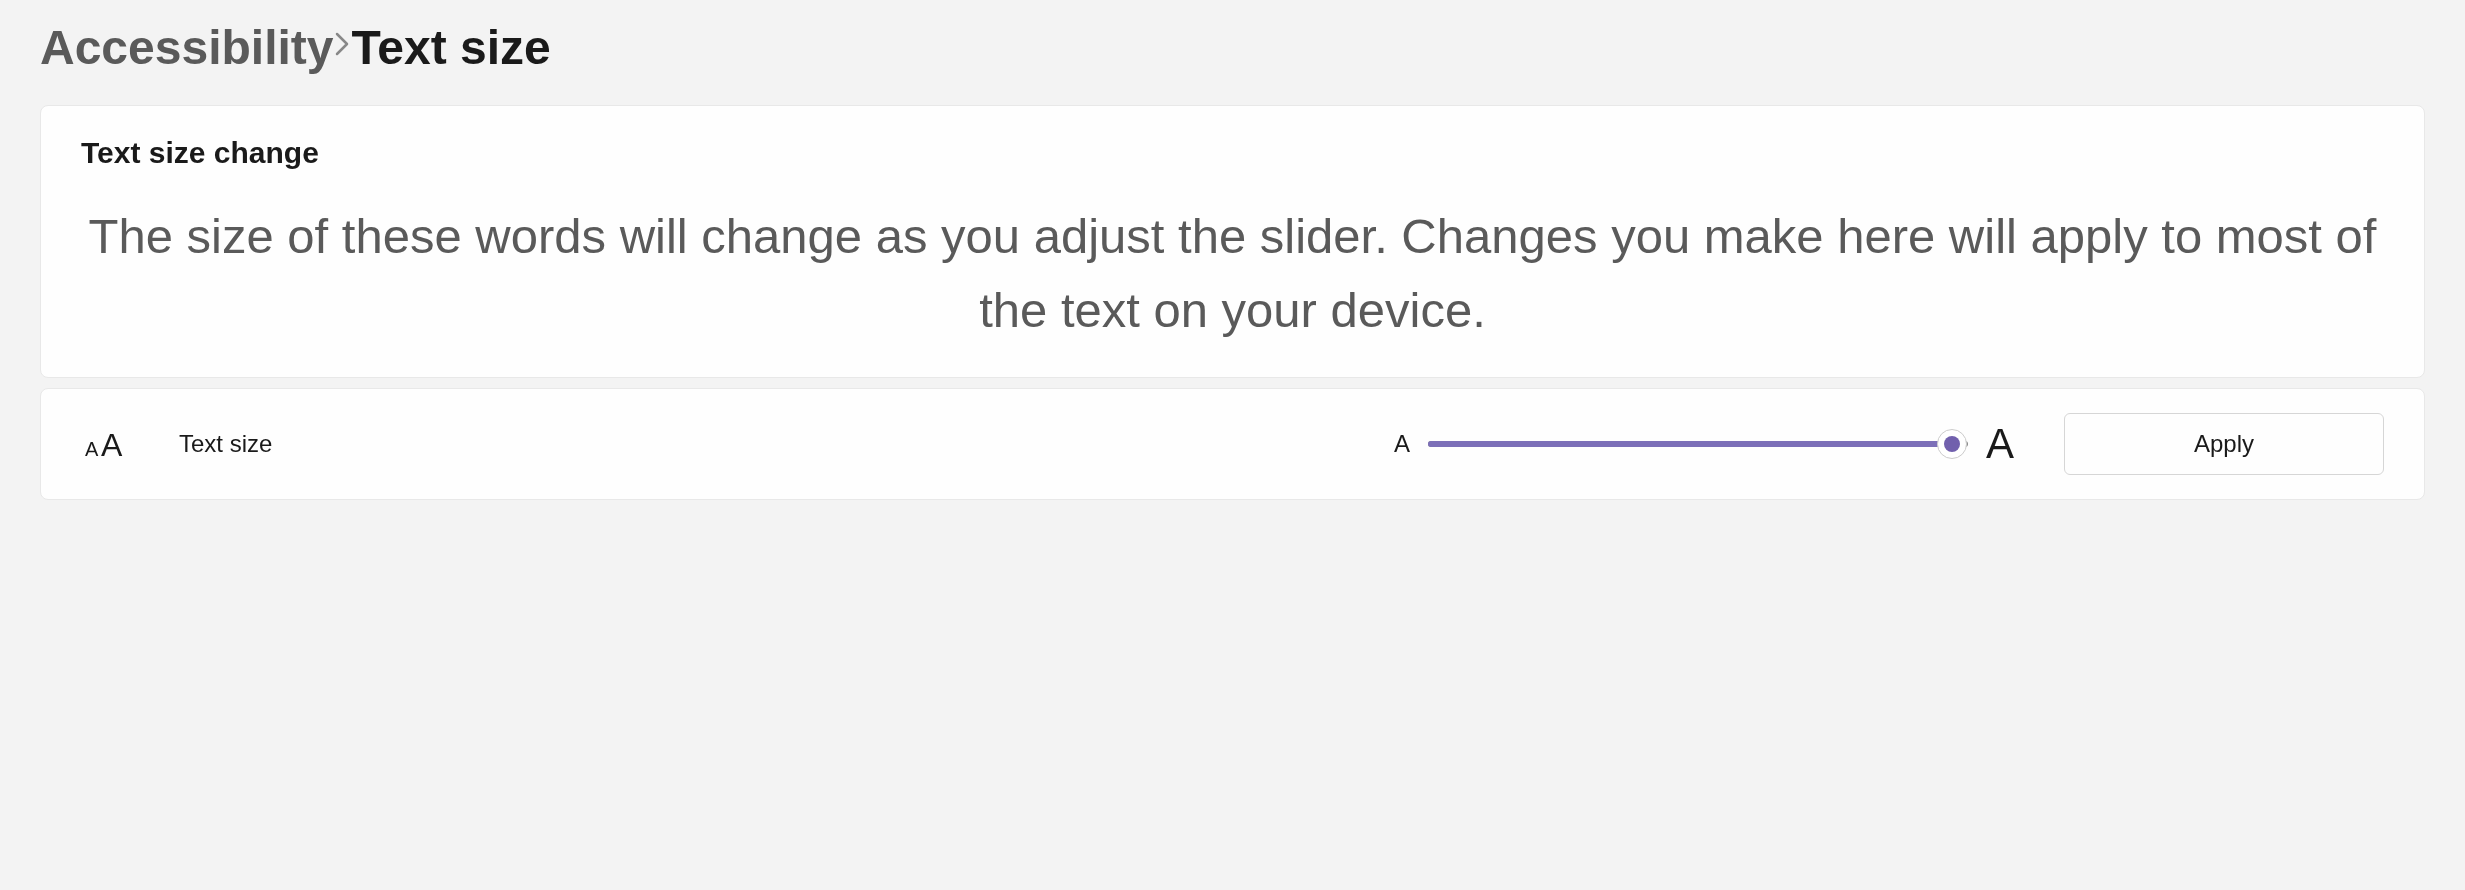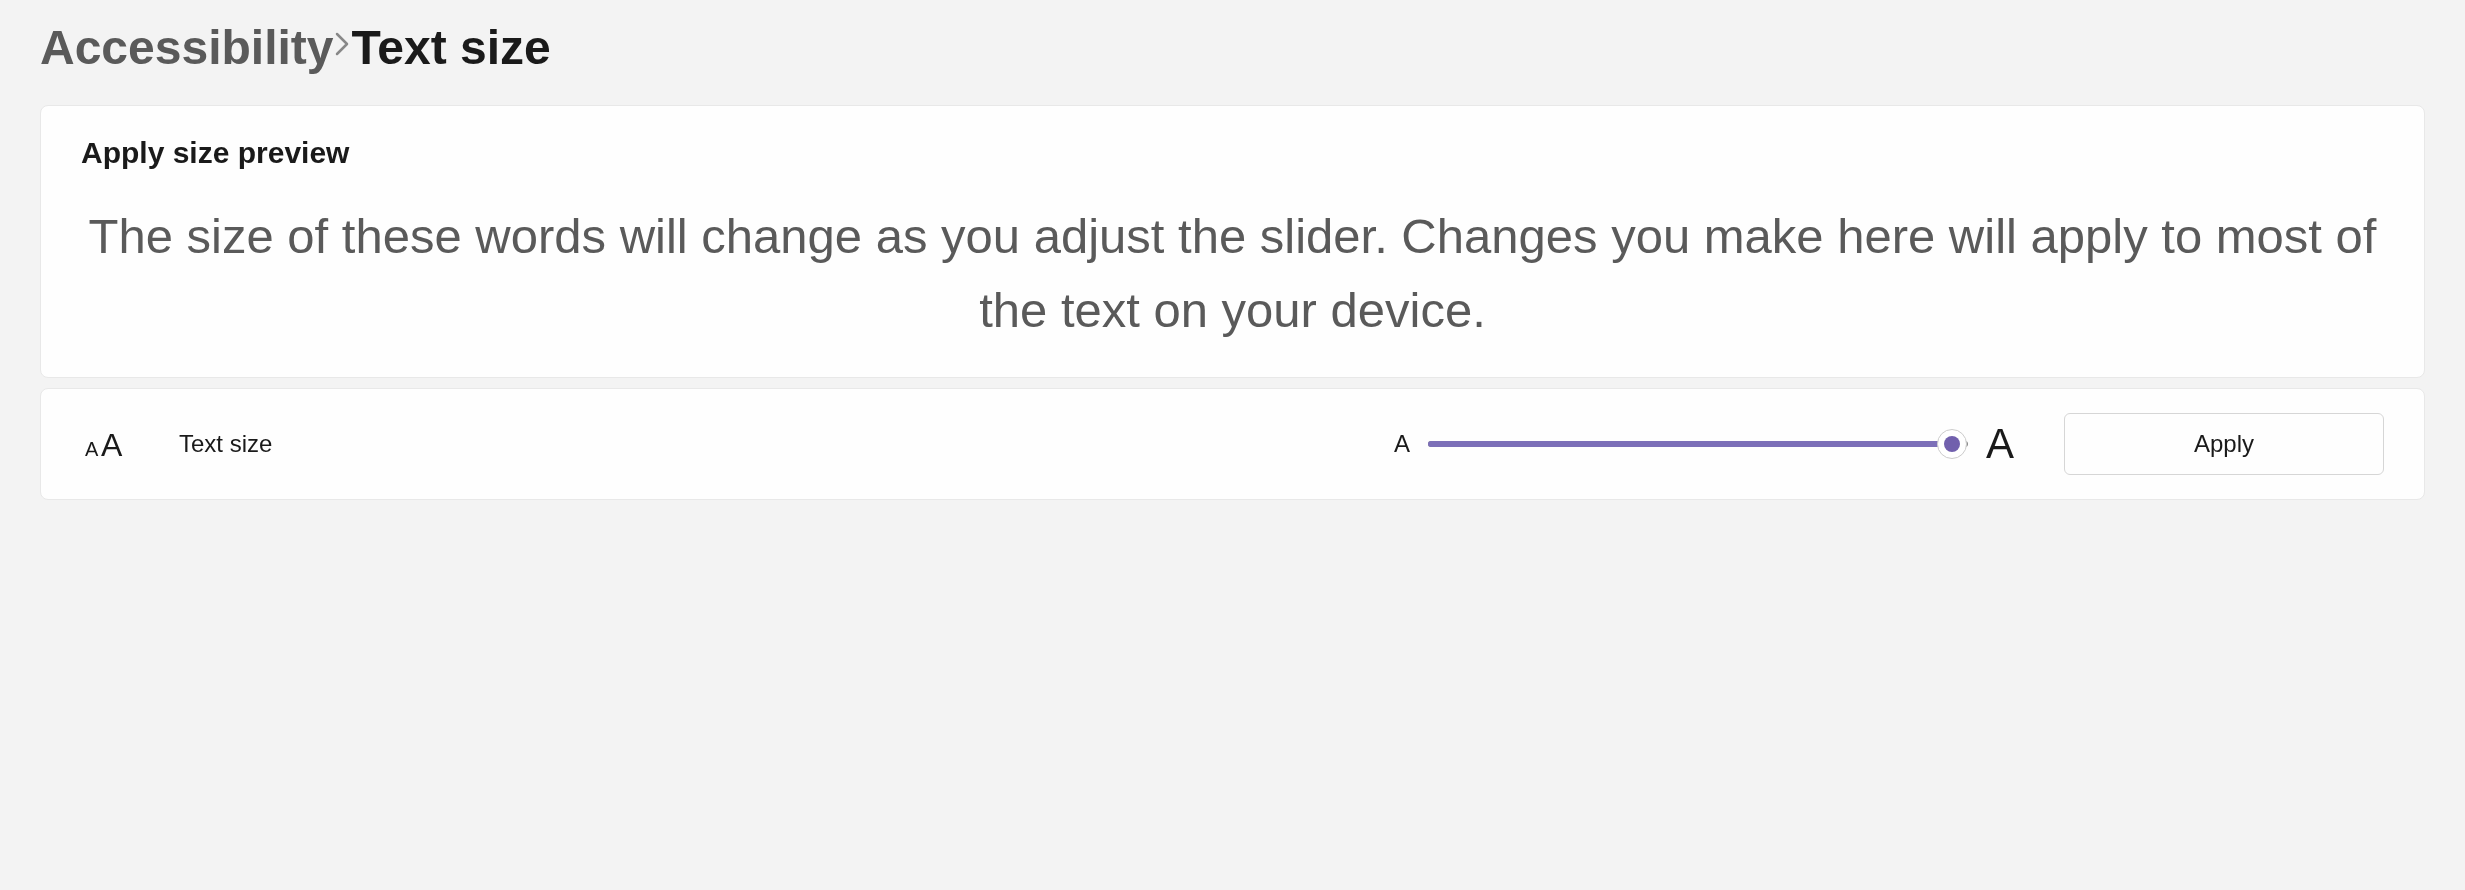--- a/index.html
+++ b/index.html
@@ -152,21 +152,21 @@
   <span class="breadcrumb-parent">Accessibility</span>
   <span class="breadcrumb-chevron">
     <svg width="18" height="28" viewBox="0 0 18 28" fill="none">
       <path d="M4 4 L14 14 L4 24" stroke="#888" stroke-width="2.5" fill="none" stroke-linecap="round" stroke-linejoin="round"></path>
     </svg>
   </span>
   <span class="breadcrumb-current">Text size</span>
 </div>
 
 <div class="card">
-  <div class="preview-title">Apply size preview</div>
+  <div class="preview-title">Text size change</div>
   <div class="preview-text">The size of these words will change as you adjust the slider. Changes you make here will apply to most of the text on your device.</div>
 </div>
 
 <div class="control-card">
   <span class="text-size-icon">
     <svg width="48" height="36" viewBox="0 0 48 36">
       <text x="4" y="30" font-size="20" font-family="Segoe UI, sans-serif" fill="#1a1a1a">A</text>
       <text x="20" y="30" font-size="32" font-family="Segoe UI, sans-serif" fill="#1a1a1a">A</text>
     </svg>
   </span>

